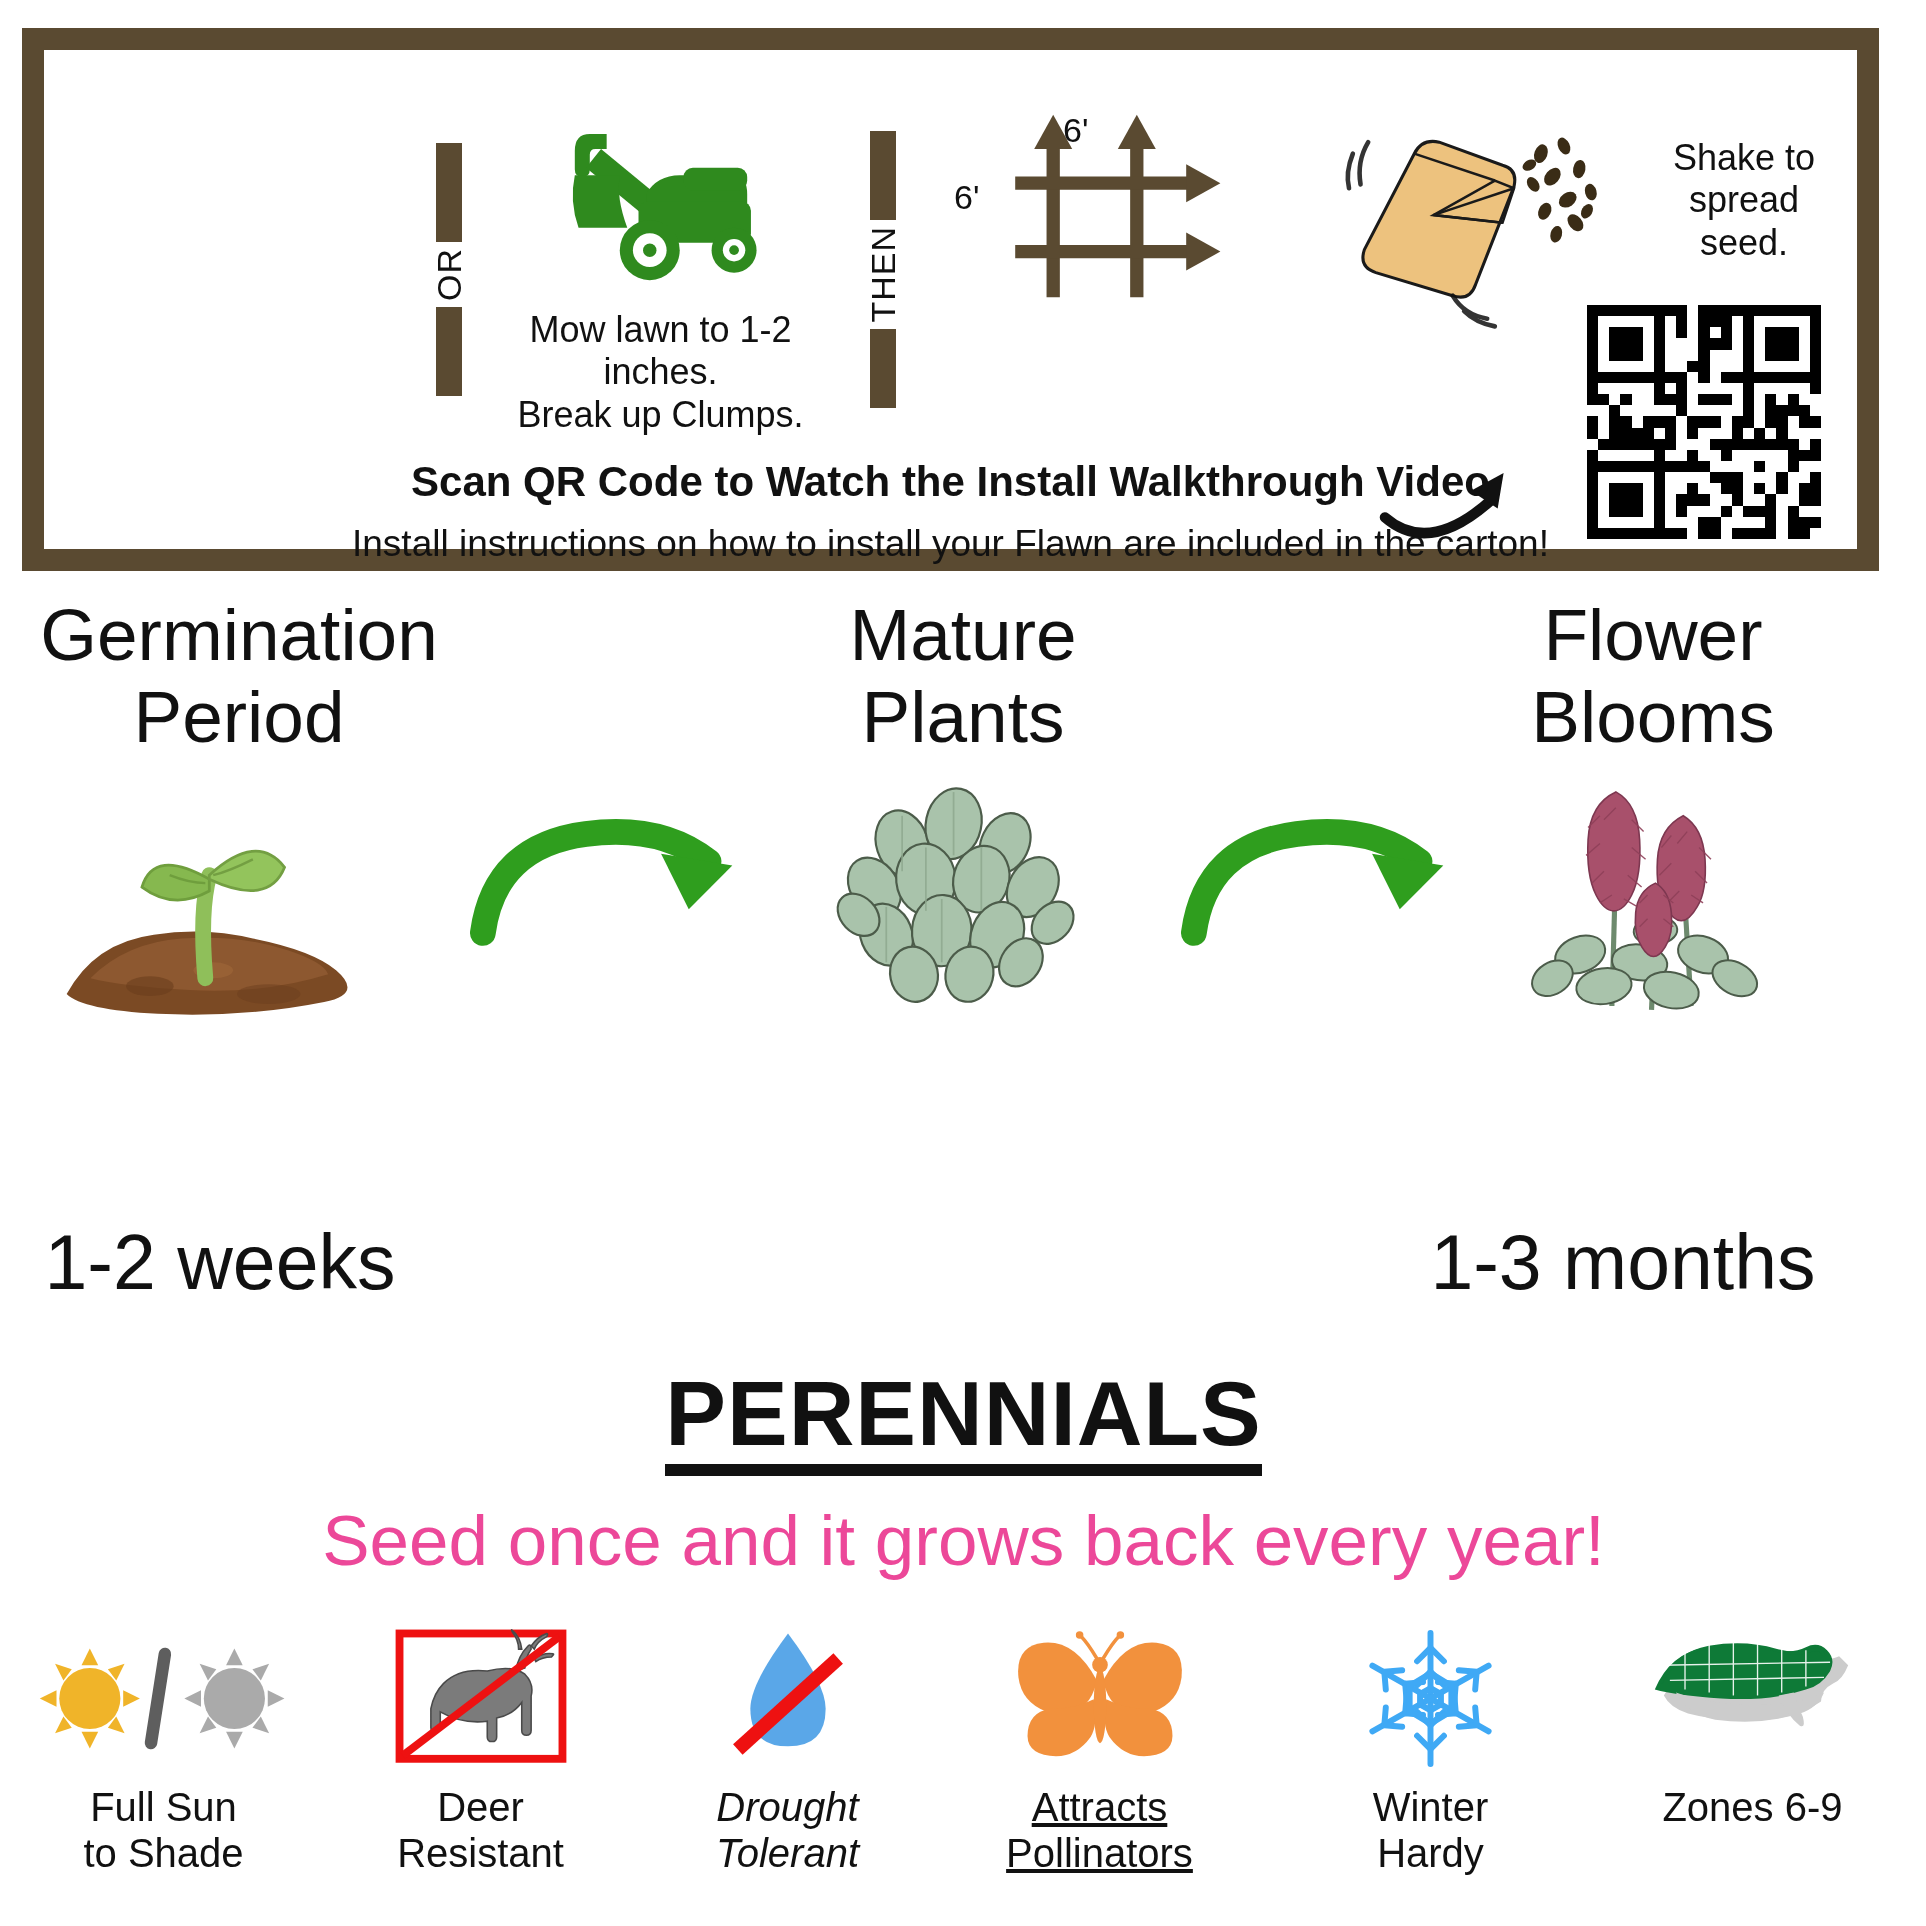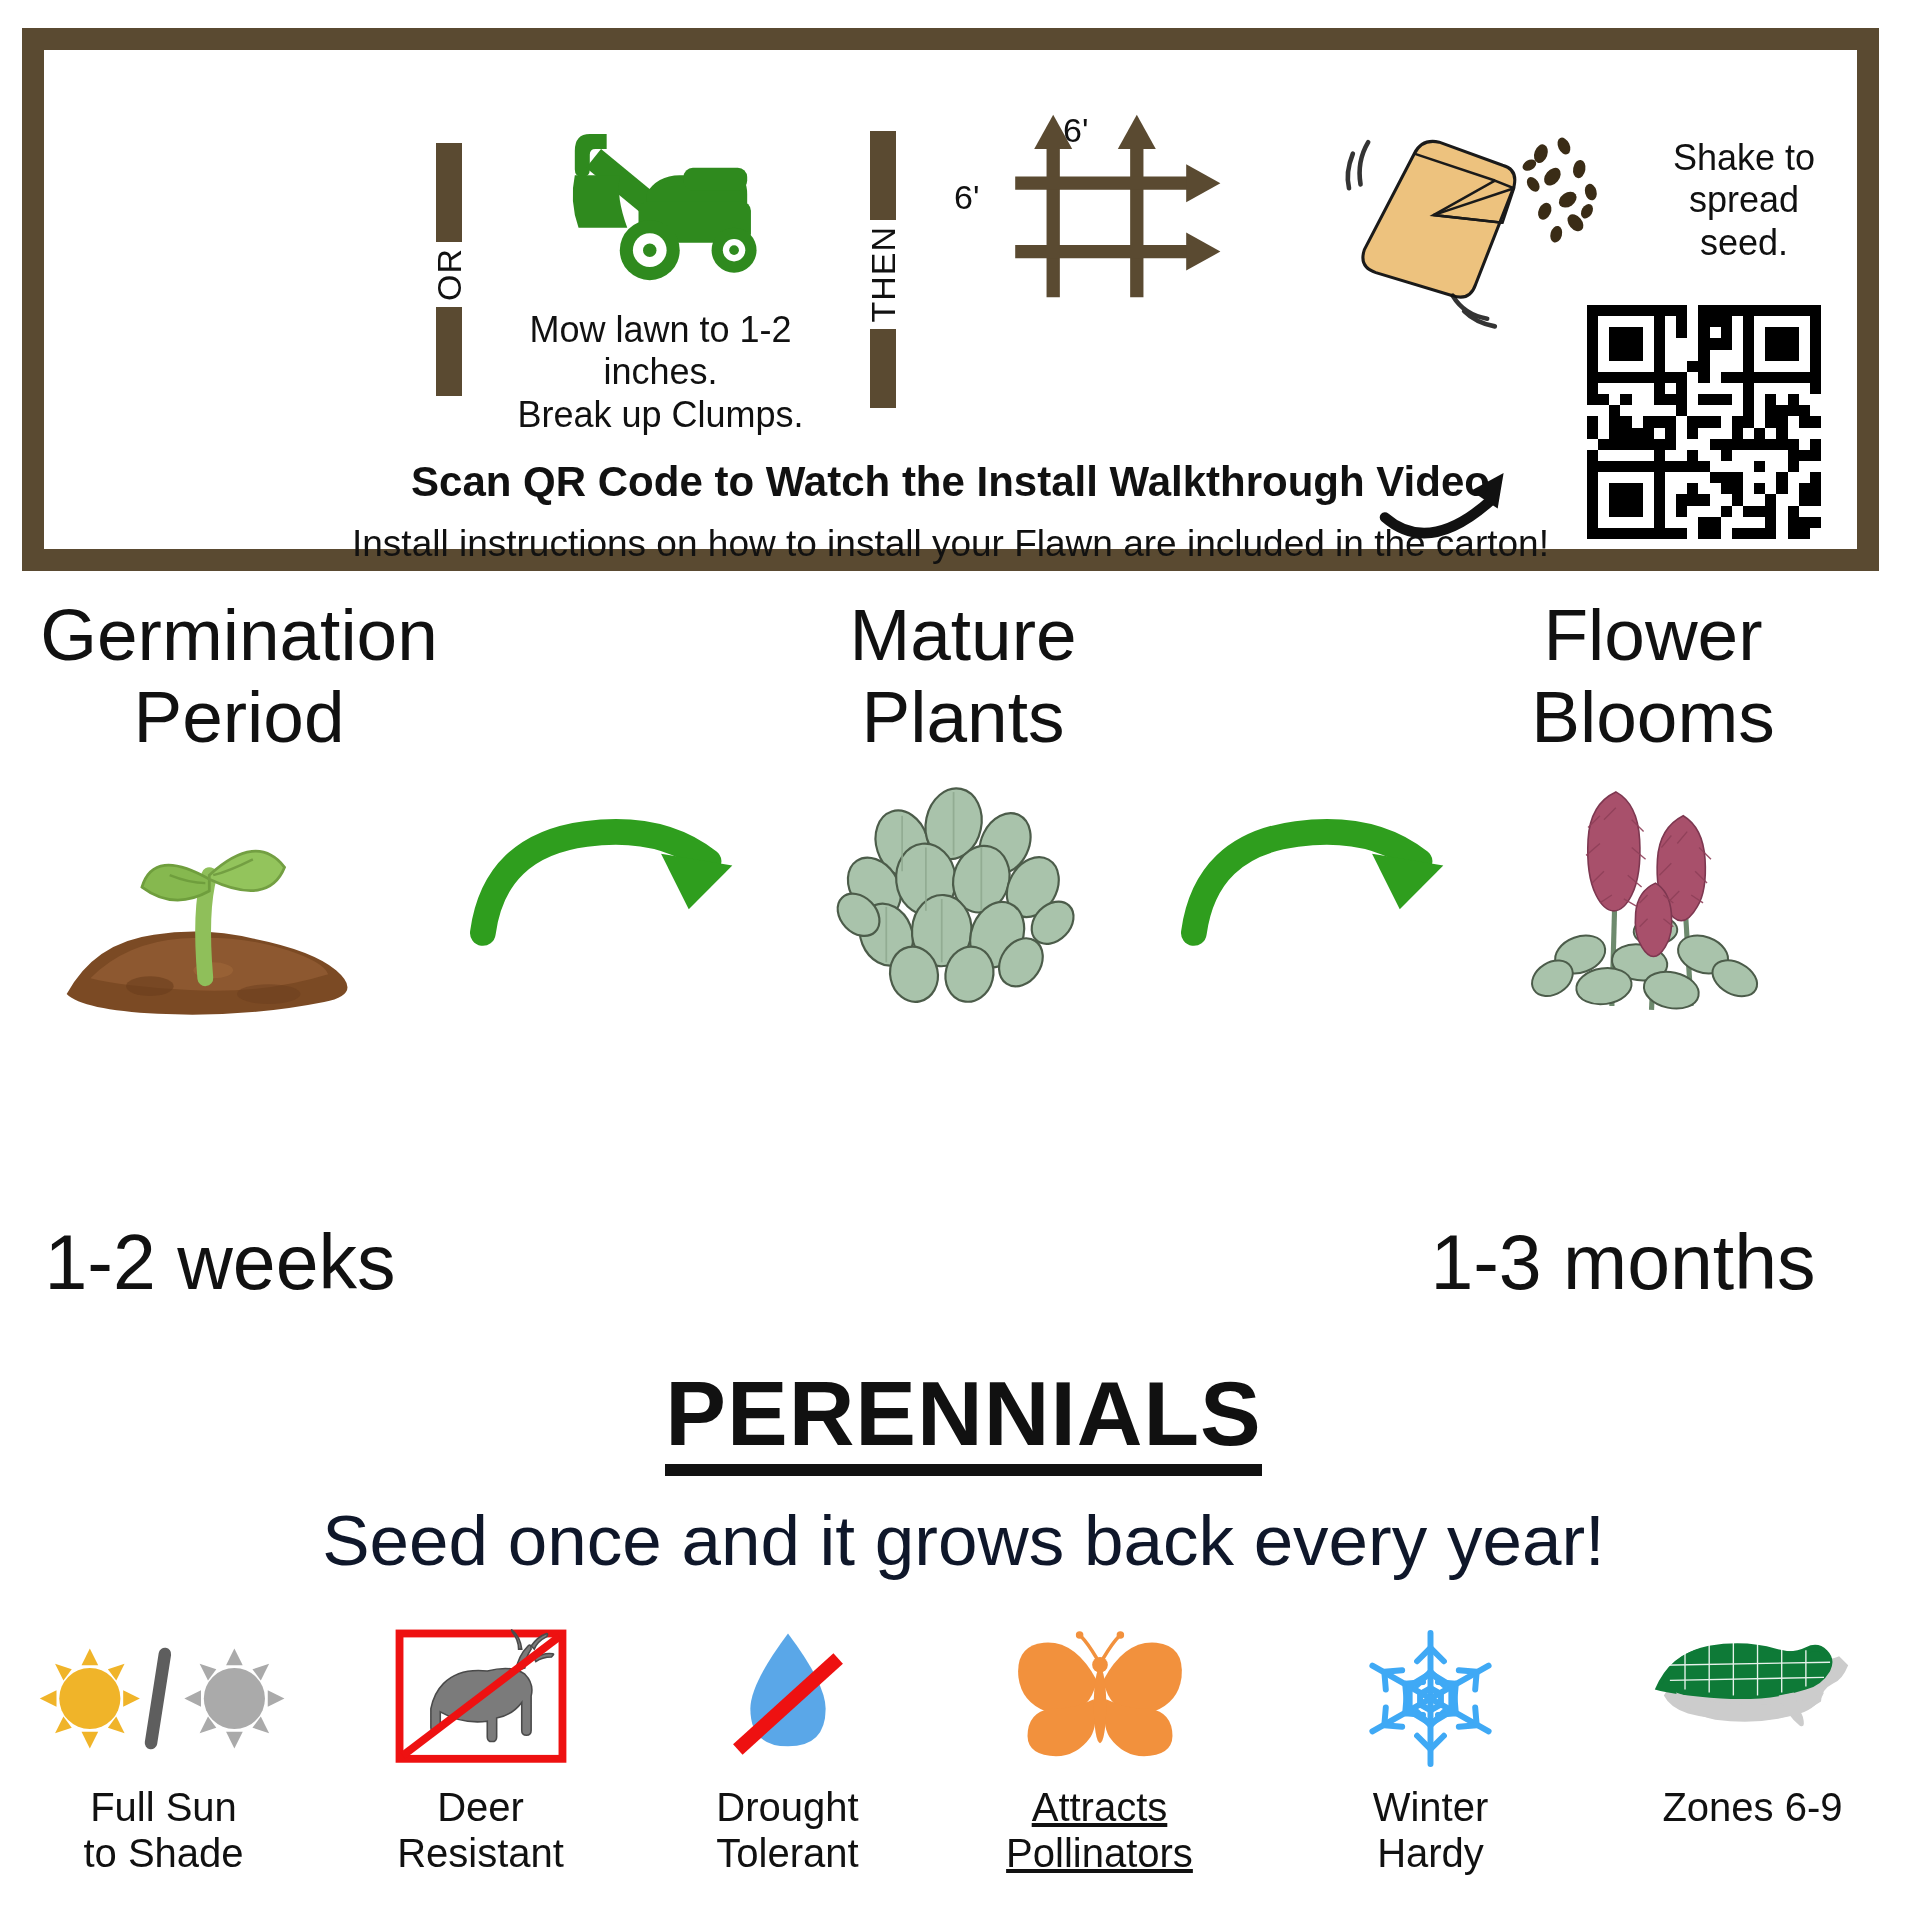--- a/index.html
+++ b/index.html
@@ -39,21 +39,21 @@
 
   .durations{position:absolute;left:0;top:1218px;width:1927px;height:109px;}
   .duration{position:absolute;top:0;width:554px;text-align:center;font-size:77px;color:#111;}
 
   .arrow-wrap{position:absolute;top:208px;width:297px;height:149px;}
 
   
   .perennials{position:absolute;left:0;top:1366px;width:1927px;text-align:center;}
   .perennials-title{font-size:91px;font-weight:bold;letter-spacing:1px;color:#111;
     display:inline-block;border-bottom:12px solid #111;padding-bottom:2px;line-height:1.05;}
-  .perennials-sub{font-size:71px;color:#0f172a;margin-top:26px;line-height:1.1;}
+  .perennials-sub{font-size:71px;color:#ec4899;margin-top:26px;line-height:1.1;}
 
   
   .features{position:absolute;left:0;top:1624px;width:1927px;height:297px;}
   .feature{position:absolute;top:0;text-align:center;}
   .feature-art{height:149px;display:flex;align-items:center;justify-content:center;}
   .feature-label{font-size:37px;line-height:1.14;color:#111;margin-top:12px;}
   .feature-label.small{font-size:40px;}
 </style>
 </head>
 <body>
@@ -778,21 +778,21 @@
                 <path d="M171 75 L159 71 L165 63 Z"></path>
               <path d="M171 25 L165 37 L159 29 Z"></path>
                 <path d="M121 75 L127 63 L133 71 Z"></path>
             </g>
           </g>
         </svg>
       </div>
       <div class="feature-label small">Full Sun<br>to Shade</div>
     </div>
 
-    <div class="feature" style="left:644px;width:287px;">
+    <div class="feature" style="left:644px;width:287px;font-style:italic;">
       <div class="feature-art">
         <svg width="168" height="149" viewBox="0 0 100 95">
           <path d="M50 6 q24 32 24 48 q0 24 -24 24 q-24 0 -24 -24 q0 -16 24 -48 z" fill="#5aa7e8"></path>
           <path d="M18 80 L82 22" stroke="#ee1111" stroke-width="9" stroke-linecap="butt"></path>
         </svg>
       </div>
       <div class="feature-label small">Drought<br>Tolerant</div>
     </div>
 
     <div class="feature" style="left:941px;width:317px;text-decoration:underline;">

